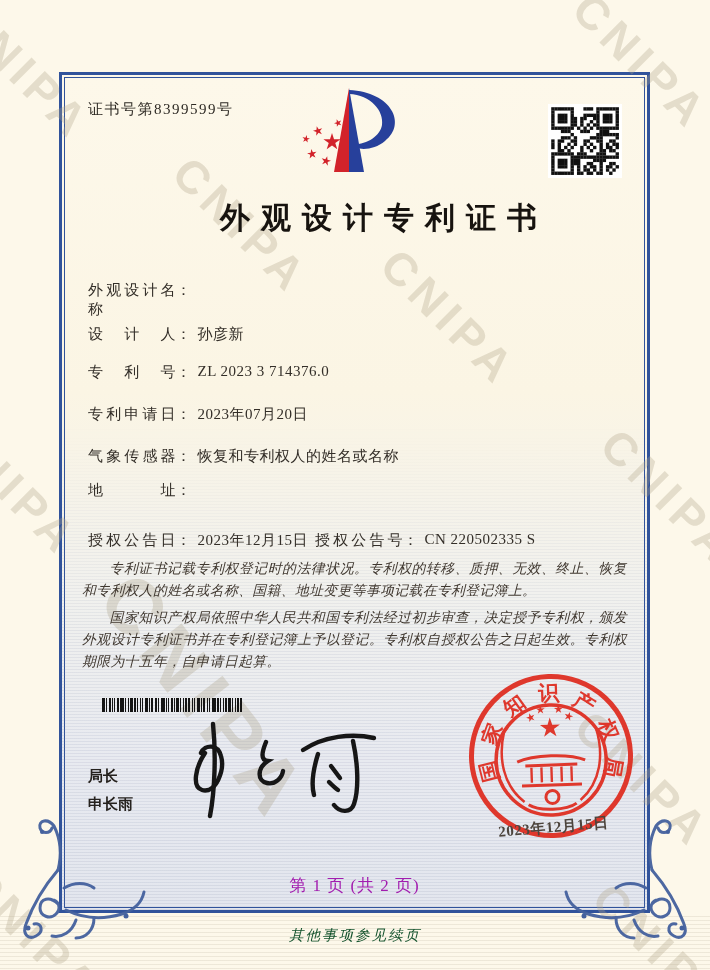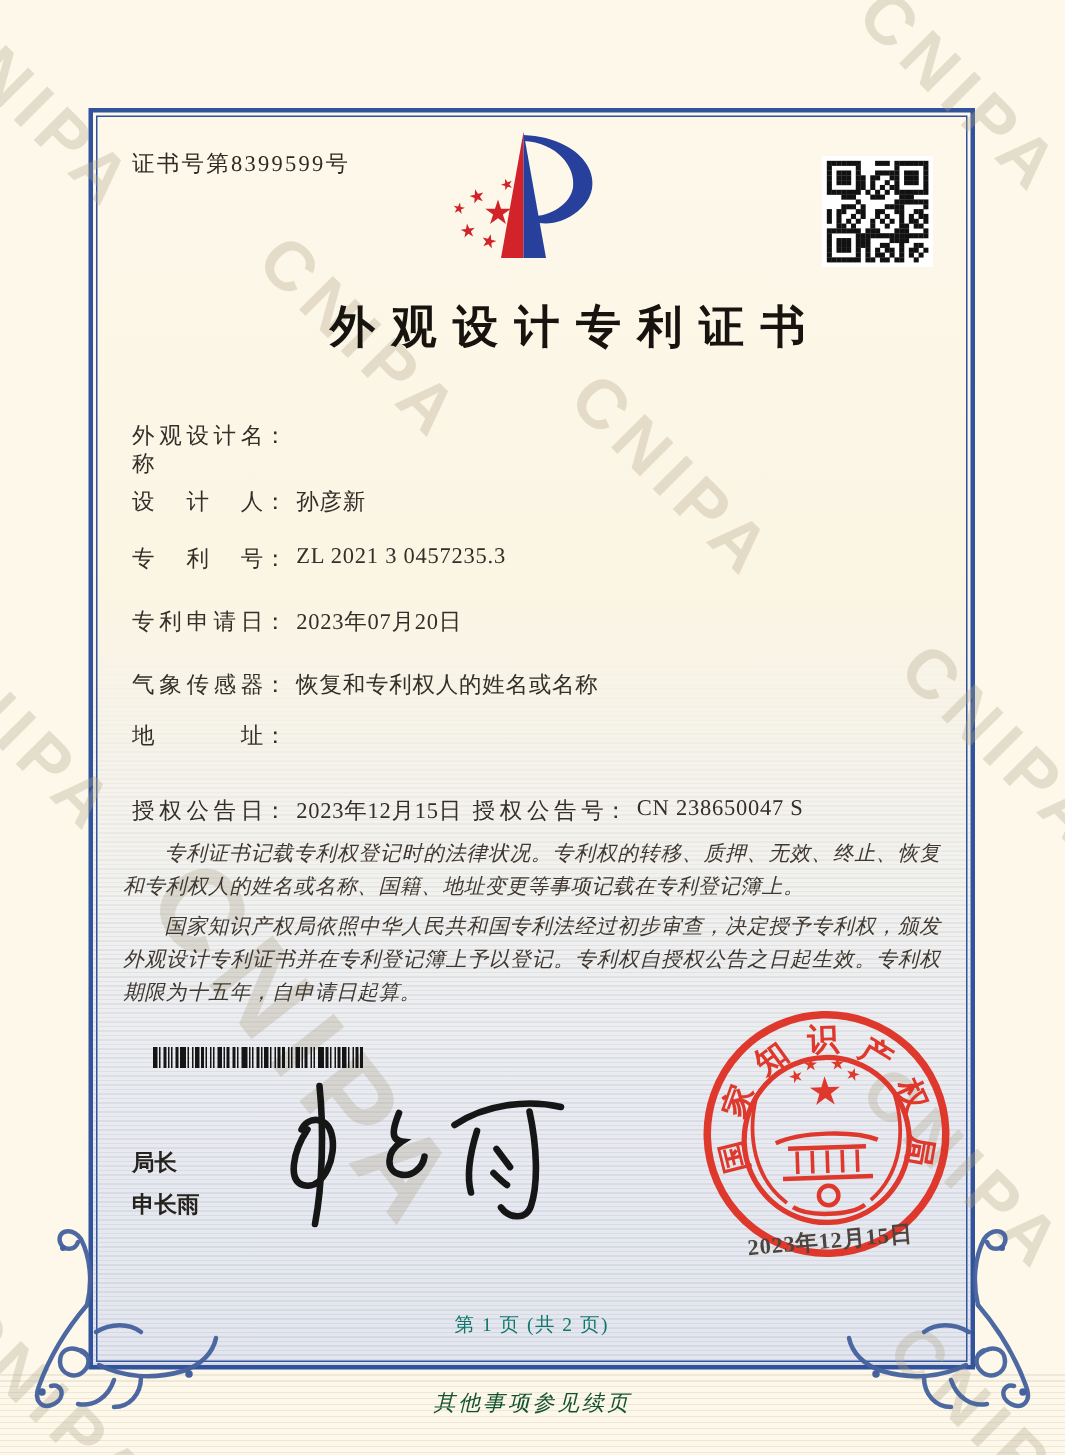--- a/index.html
+++ b/index.html
@@ -47,21 +47,21 @@
   .sig{position:absolute;left:112px;top:648px;}
 
   .seal{position:absolute;left:408px;top:612px;width:168px;height:168px;transform:rotate(-2deg);
         opacity:.94;mix-blend-mode:multiply;}
   .seal-ring{position:absolute;inset:2px;border:5px solid #de2c20;border-radius:50%;}
   .seal-arc span{position:absolute;font:700 21px "Liberation Serif",serif;color:#de2c20;}
   .seal-emblem{position:absolute;left:24px;top:26px;}
   .seal-date{position:absolute;left:-12px;right:-12px;top:146px;text-align:center;
         font:700 15px "Liberation Serif",serif;color:#433a32;transform:rotate(-3deg);letter-spacing:.5px;}
 
-  .page-no{position:absolute;left:0;right:0;top:814px;text-align:center;font-size:13px;color:#0f766e;letter-spacing:1px;}
+  .page-no{position:absolute;left:0;right:0;top:814px;text-align:center;font-size:17px;color:#a21caf;letter-spacing:1px;}
   .cont-note{position:absolute;left:0;right:0;top:926px;text-align:center;font-style:italic;
         font-size:14.5px;color:#14532d;letter-spacing:2px;z-index:3;}
 
   .flourish{position:absolute;z-index:4;pointer-events:none;}
   .flourish.left{left:6px;top:792px;}
   .flourish.right{left:539px;top:792px;transform:scaleX(-1);}
 
   .logo{position:absolute;left:232px;top:22px;}
   .qr{position:absolute;left:489px;top:44px;}
 </style>
@@ -367,21 +367,21 @@
         <span class="col">：</span>
     </div>
     <div class="row" style="top:265px;left:29px">
       <span class="lab">设计人</span>
         <span class="col">：</span>
       <span class="val">孙彦新</span>
     </div>
     <div class="row" style="top:303px;left:29px">
       <span class="lab">专利号</span>
         <span class="col">：</span>
-      <span class="val">ZL 2021 3 0457235.3</span>
+      <span class="val">ZL 2023 3 714376.0</span>
     </div>
     <div class="row" style="top:345px;left:29px">
       <span class="lab">专利申请日</span>
         <span class="col">：</span>
       <span class="val">2023年07月20日</span>
     </div>
     <div class="row" style="top:387px;left:29px">
       <span class="lab">气象传感器</span>
         <span class="col">：</span>
       <span class="val">恢复和专利权人的姓名或名称</span>
@@ -391,21 +391,21 @@
         <span class="col">：</span>
     </div>
     <div class="row" style="top:471px;left:29px">
       <span class="lab">授权公告日</span>
         <span class="col">：</span>
       <span class="val">2023年12月15日</span>
     </div>
     <div class="row" style="top:471px;left:256px">
       <span class="lab">授权公告号</span>
         <span class="col">：</span>
-      <span class="val">CN 238650047 S</span>
+      <span class="val">CN 220502335 S</span>
     </div>
 
     <div class="paras">
       <p>专利证书记载专利权登记时的法律状况。专利权的转移、质押、无效、终止、恢复和专利权人的姓名或名称、国籍、地址变更等事项记载在专利登记簿上。</p>
       <p>国家知识产权局依照中华人民共和国专利法经过初步审查，决定授予专利权，颁发外观设计专利证书并在专利登记簿上予以登记。专利权自授权公告之日起生效。专利权期限为十五年，自申请日起算。</p>
     </div>
 
     <div class="barcode"><i style="width:3px;margin-right:1px"></i><i style="width:1px;margin-right:2px"></i><i style="width:2px;margin-right:1px"></i><i style="width:1px;margin-right:1px"></i><i style="width:1px;margin-right:2px"></i><i style="width:2px;margin-right:1px"></i><i style="width:4px;margin-right:1px"></i><i style="width:1px;margin-right:2px"></i><i style="width:1px;margin-right:1px"></i><i style="width:3px;margin-right:1px"></i><i style="width:2px;margin-right:1px"></i><i style="width:1px;margin-right:2px"></i><i style="width:1px;margin-right:1px"></i><i style="width:1px;margin-right:2px"></i><i style="width:3px;margin-right:1px"></i><i style="width:1px;margin-right:1px"></i><i style="width:2px;margin-right:2px"></i><i style="width:2px;margin-right:1px"></i><i style="width:1px;margin-right:2px"></i><i style="width:4px;margin-right:1px"></i><i style="width:1px;margin-right:1px"></i><i style="width:1px;margin-right:2px"></i><i style="width:2px;margin-right:1px"></i><i style="width:1px;margin-right:1px"></i><i style="width:3px;margin-right:1px"></i><i style="width:1px;margin-right:2px"></i><i style="width:1px;margin-right:1px"></i><i style="width:2px;margin-right:1px"></i><i style="width:2px;margin-right:2px"></i><i style="width:1px;margin-right:1px"></i><i style="width:1px;margin-right:2px"></i><i style="width:3px;margin-right:1px"></i><i style="width:1px;margin-right:1px"></i><i style="width:2px;margin-right:2px"></i><i style="width:1px;margin-right:1px"></i><i style="width:1px;margin-right:2px"></i><i style="width:4px;margin-right:1px"></i><i style="width:2px;margin-right:1px"></i><i style="width:1px;margin-right:2px"></i><i style="width:1px;margin-right:1px"></i><i style="width:2px;margin-right:1px"></i><i style="width:3px;margin-right:1px"></i><i style="width:1px;margin-right:2px"></i><i style="width:1px;margin-right:1px"></i><i style="width:2px;margin-right:1px"></i><i style="width:2px;margin-right:2px"></i></div>
 
     <div class="director">

